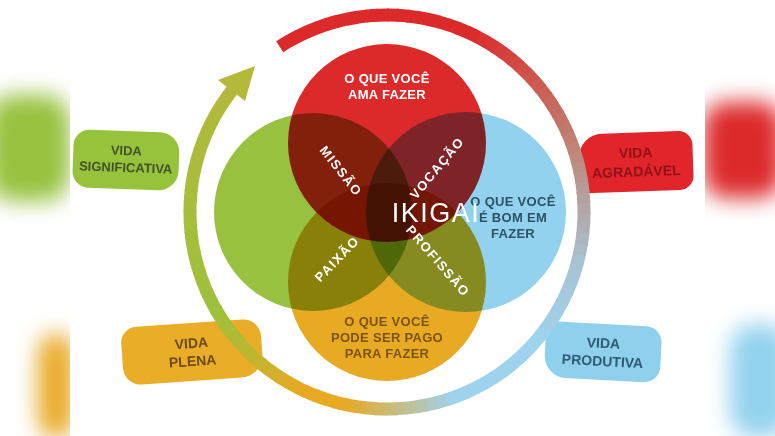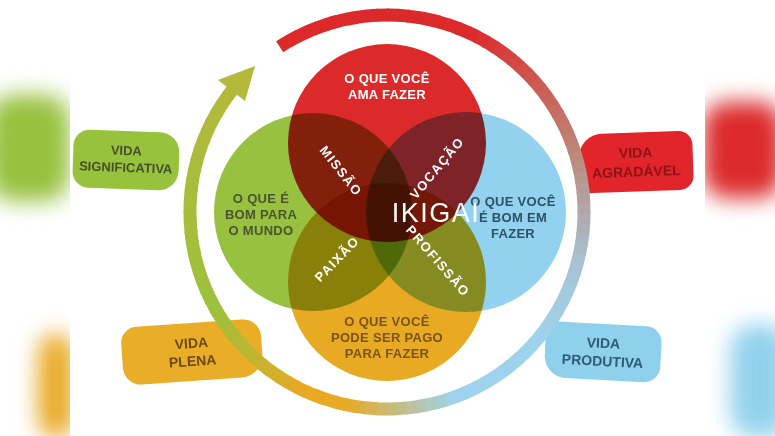--- a/index.html
+++ b/index.html
@@ -216,23 +216,20 @@
 
   <div class="venn">
     <div class="circle top"></div>
     <div class="circle left"></div>
     <div class="circle right"></div>
     <div class="circle bottom"></div>
   </div>
 
   <div class="cap top">O QUE VOCÊ
 AMA FAZER</div>
-  <div class="cap left">O QUE É
-BOM PARA
-O MUNDO</div>
   <div class="cap right">O QUE VOCÊ
 É BOM EM
 FAZER</div>
   <div class="cap bottom">O QUE VOCÊ
 PODE SER PAGO
 PARA FAZER</div>
 
   <div class="ikigai">IKIGAI</div>
 
   <div class="olabel missao">MISSÃO</div>

